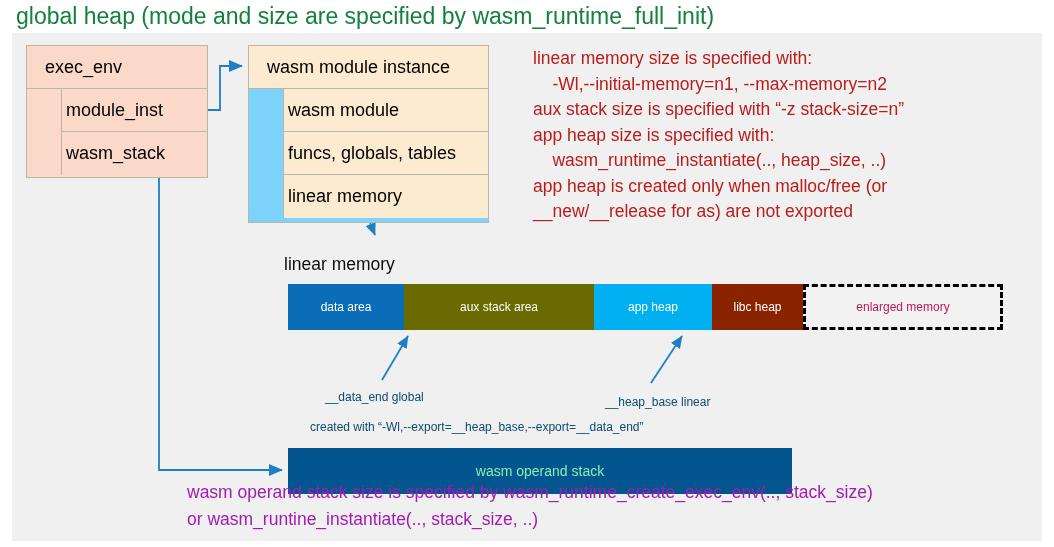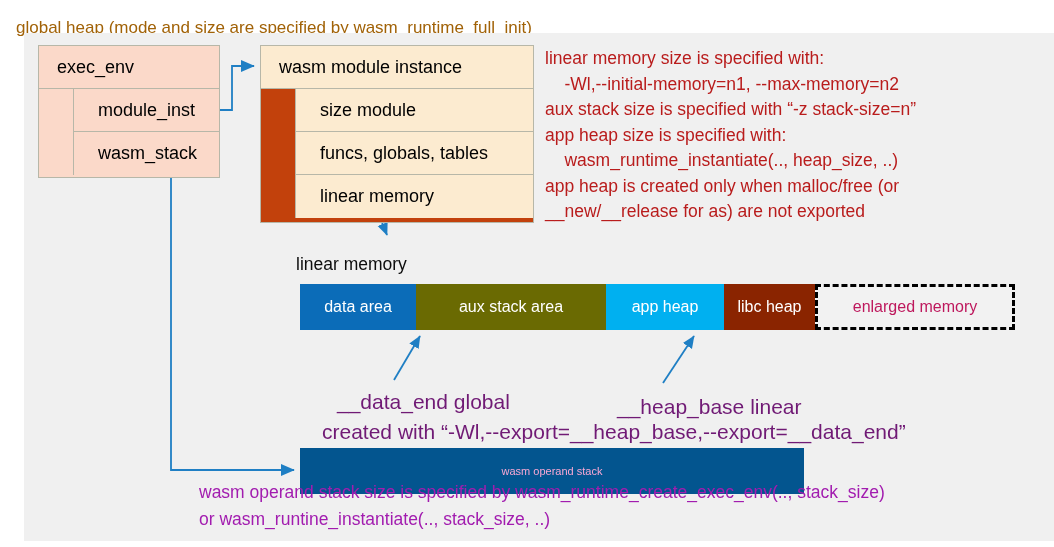--- a/index.html
+++ b/index.html
@@ -16,29 +16,29 @@
     position: relative;
   }
   #root {
     position: relative;
     width: 1054px;
     height: 547px;
   }
   .title {
     position: absolute;
     left: 16px;
-    top: 16px;
-    font-size: 17px;
+    top: 4px;
+    font-size: 23px;
     line-height: 24px;
-    color: #a16207;
+    color: #15803d;
     white-space: nowrap;
   }
   .panel {
     position: absolute;
-    left: 24px;
+    left: 12px;
     top: 33px;
     width: 1030px;
     height: 508px;
     background: #f0f0f0;
   }
   
   .structbox {
     position: absolute;
     border: 1px solid #b7b7a8;
     box-sizing: border-box;
@@ -50,37 +50,37 @@
     align-items: center;
     padding-left: 18px;
     font-size: 18px;
     border-bottom: 1px solid #b7b7a8;
   }
   .struct-row {
     box-sizing: border-box;
     height: 43px;
     display: flex;
     align-items: center;
-    padding-left: 24px;
+    padding-left: 4px;
     font-size: 18px;
     border-bottom: 1px solid #b7b7a8;
     border-left: 1px solid #b7b7a8;
     margin-left: 34px;
   }
   .struct-row.last { border-bottom: none; }
 
   #exec-env-box {
     left: 14px; top: 12px; width: 182px; height: 133px;
     background: #fbd9c9;
   }
   #exec-env-box .struct-head, #exec-env-box .struct-row { background: #fbd9c9; }
 
   #module-inst-box {
-    left: 236px; top: 12px; width: 274px; height: 178px;
-    background: #c2410c;
+    left: 236px; top: 12px; width: 241px; height: 178px;
+    background: #7dd3fc;
   }
   #module-inst-box .struct-head, #module-inst-box .struct-row { background: #fcebd0; }
 
   
   .info-text {
     position: absolute;
     left: 521px;
     top: 13px;
     font-size: 17.5px;
     line-height: 25.5px;
@@ -101,54 +101,54 @@
     left: 276px;
     top: 251px;
     height: 46px;
     display: flex;
   }
   .seg {
     box-sizing: border-box;
     display: flex;
     align-items: center;
     justify-content: center;
-    font-size: 16px;
+    font-size: 12px;
     color: #ffffff;
     white-space: nowrap;
   }
   .seg.dashed {
     border: 3px dashed #000000;
     background: #f2f2f2;
     color: #17315c;
   }
 
   
   .ann {
     position: absolute;
-    font-size: 21px;
-    color: #701a75;
+    font-size: 12px;
+    color: #0c4a6e;
     white-space: nowrap;
   }
   #ann-data-end { left: 313px; top: 357px; }
   #ann-heap-base { left: 593px; top: 362px; }
   #ann-exported { left: 298px; top: 387px; }
 
   
   #operand-stack {
     position: absolute;
     left: 276px;
     top: 415px;
     width: 504px;
     height: 46px;
     background: #03558f;
     display: flex;
     align-items: center;
     justify-content: center;
-    color: #f9a8d4;
-    font-size: 11px;
+    color: #86efac;
+    font-size: 14px;
   }
   .bottom-text {
     position: absolute;
     left: 175px;
     top: 446px;
     font-size: 17.5px;
     line-height: 27px;
     color: #a21caf;
     white-space: pre;
   }
@@ -192,21 +192,21 @@
     </svg>
 
     <div class="structbox" id="exec-env-box">
       <div class="struct-head">exec_env</div>
       <div class="struct-row">module_inst</div>
       <div class="struct-row last">wasm_stack</div>
     </div>
 
     <div class="structbox" id="module-inst-box">
       <div class="struct-head">wasm module instance</div>
-      <div class="struct-row">size module</div>
+      <div class="struct-row">wasm module</div>
       <div class="struct-row">funcs, globals, tables</div>
       <div class="struct-row last">linear memory</div>
     </div>
 
     <div class="info-text">linear memory size is specified with:
     -Wl,--initial-memory=n1, --max-memory=n2
 aux stack size is specified with “-z stack-size=n”
 app heap size is specified with:
     wasm_runtime_instantiate(.., heap_size, ..)
 app heap is created only when malloc/free (or

